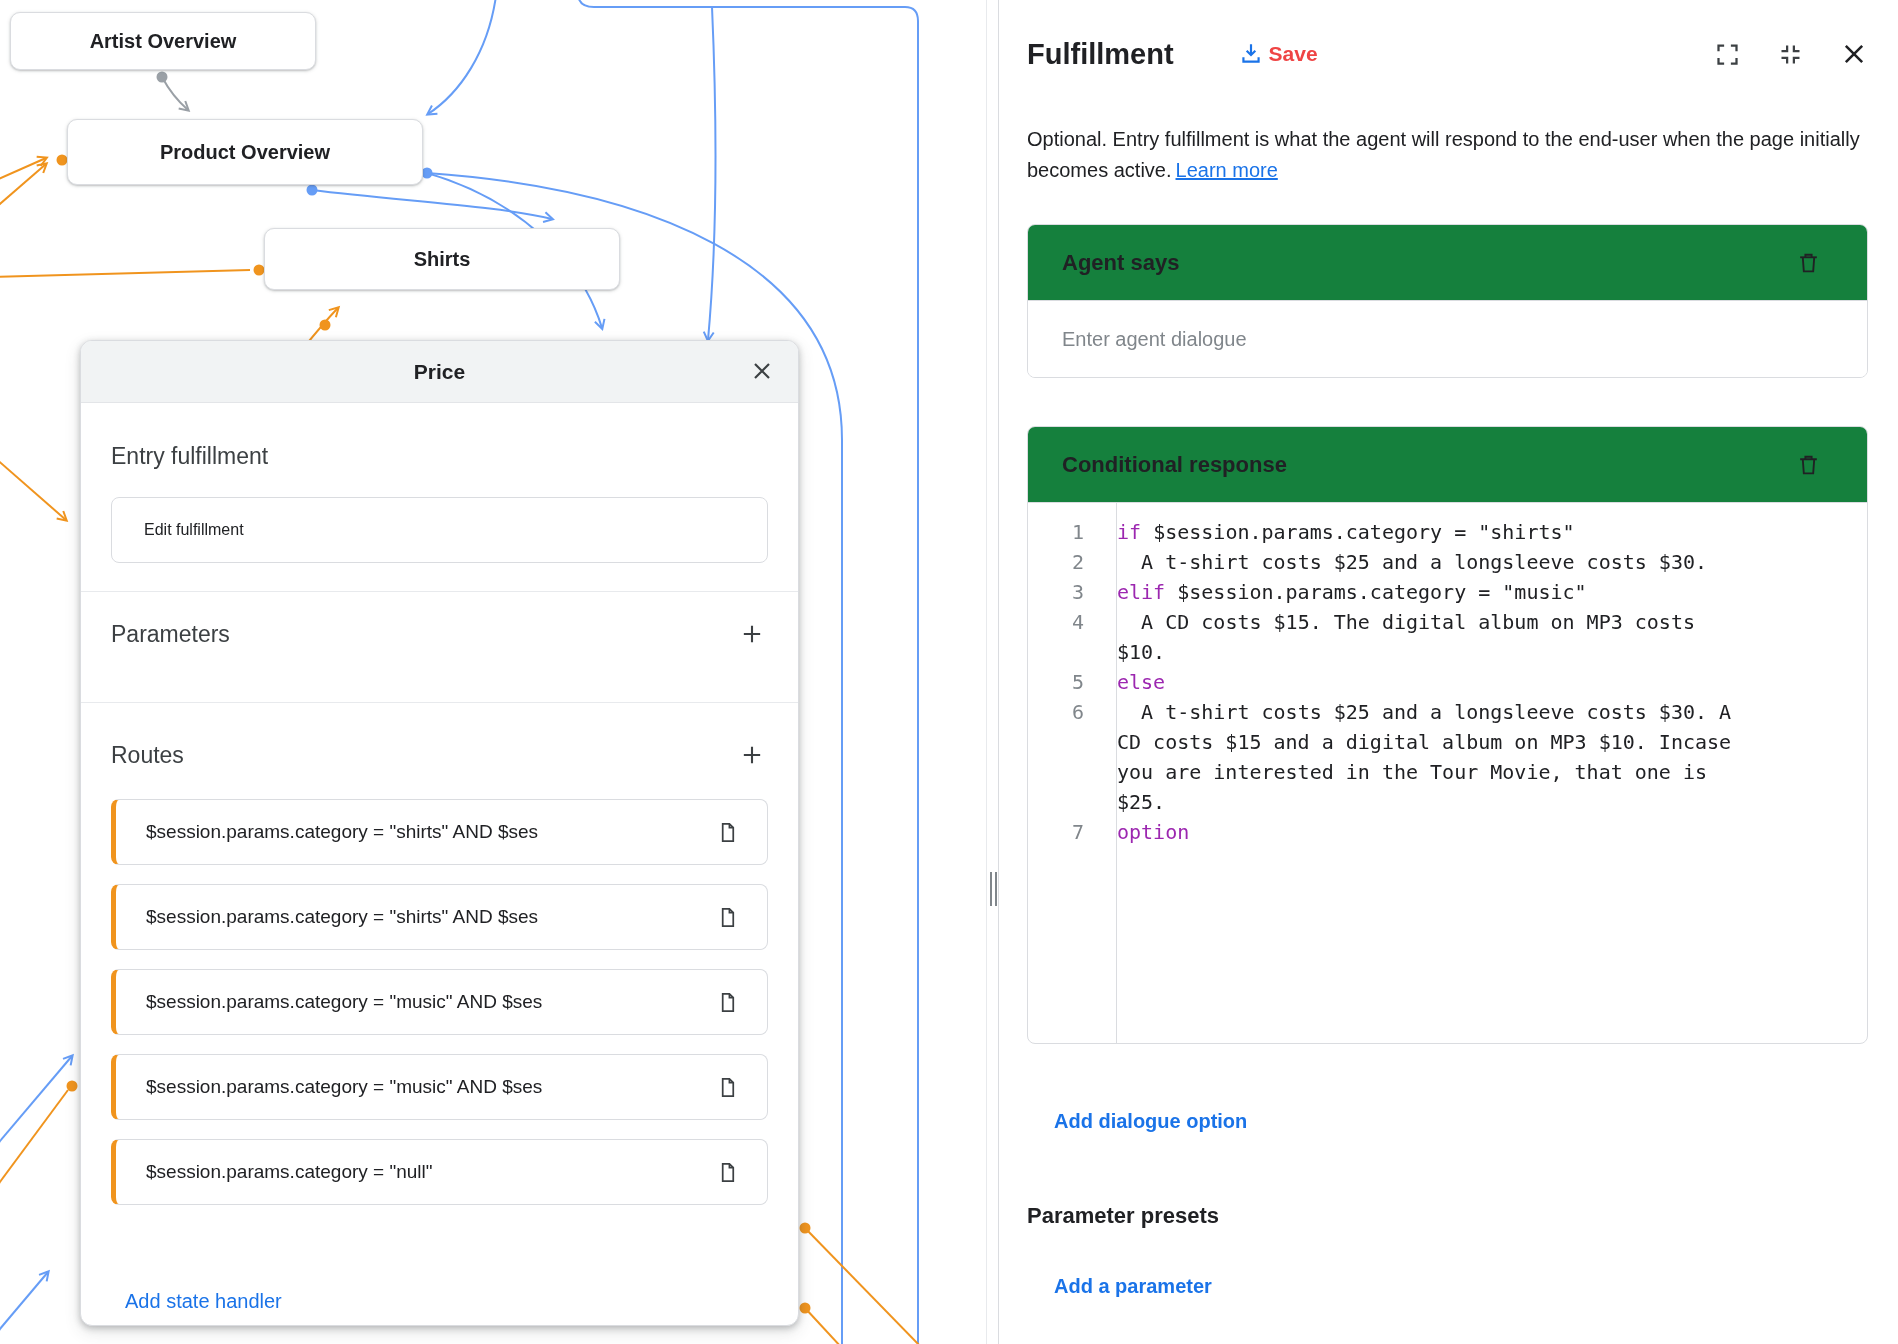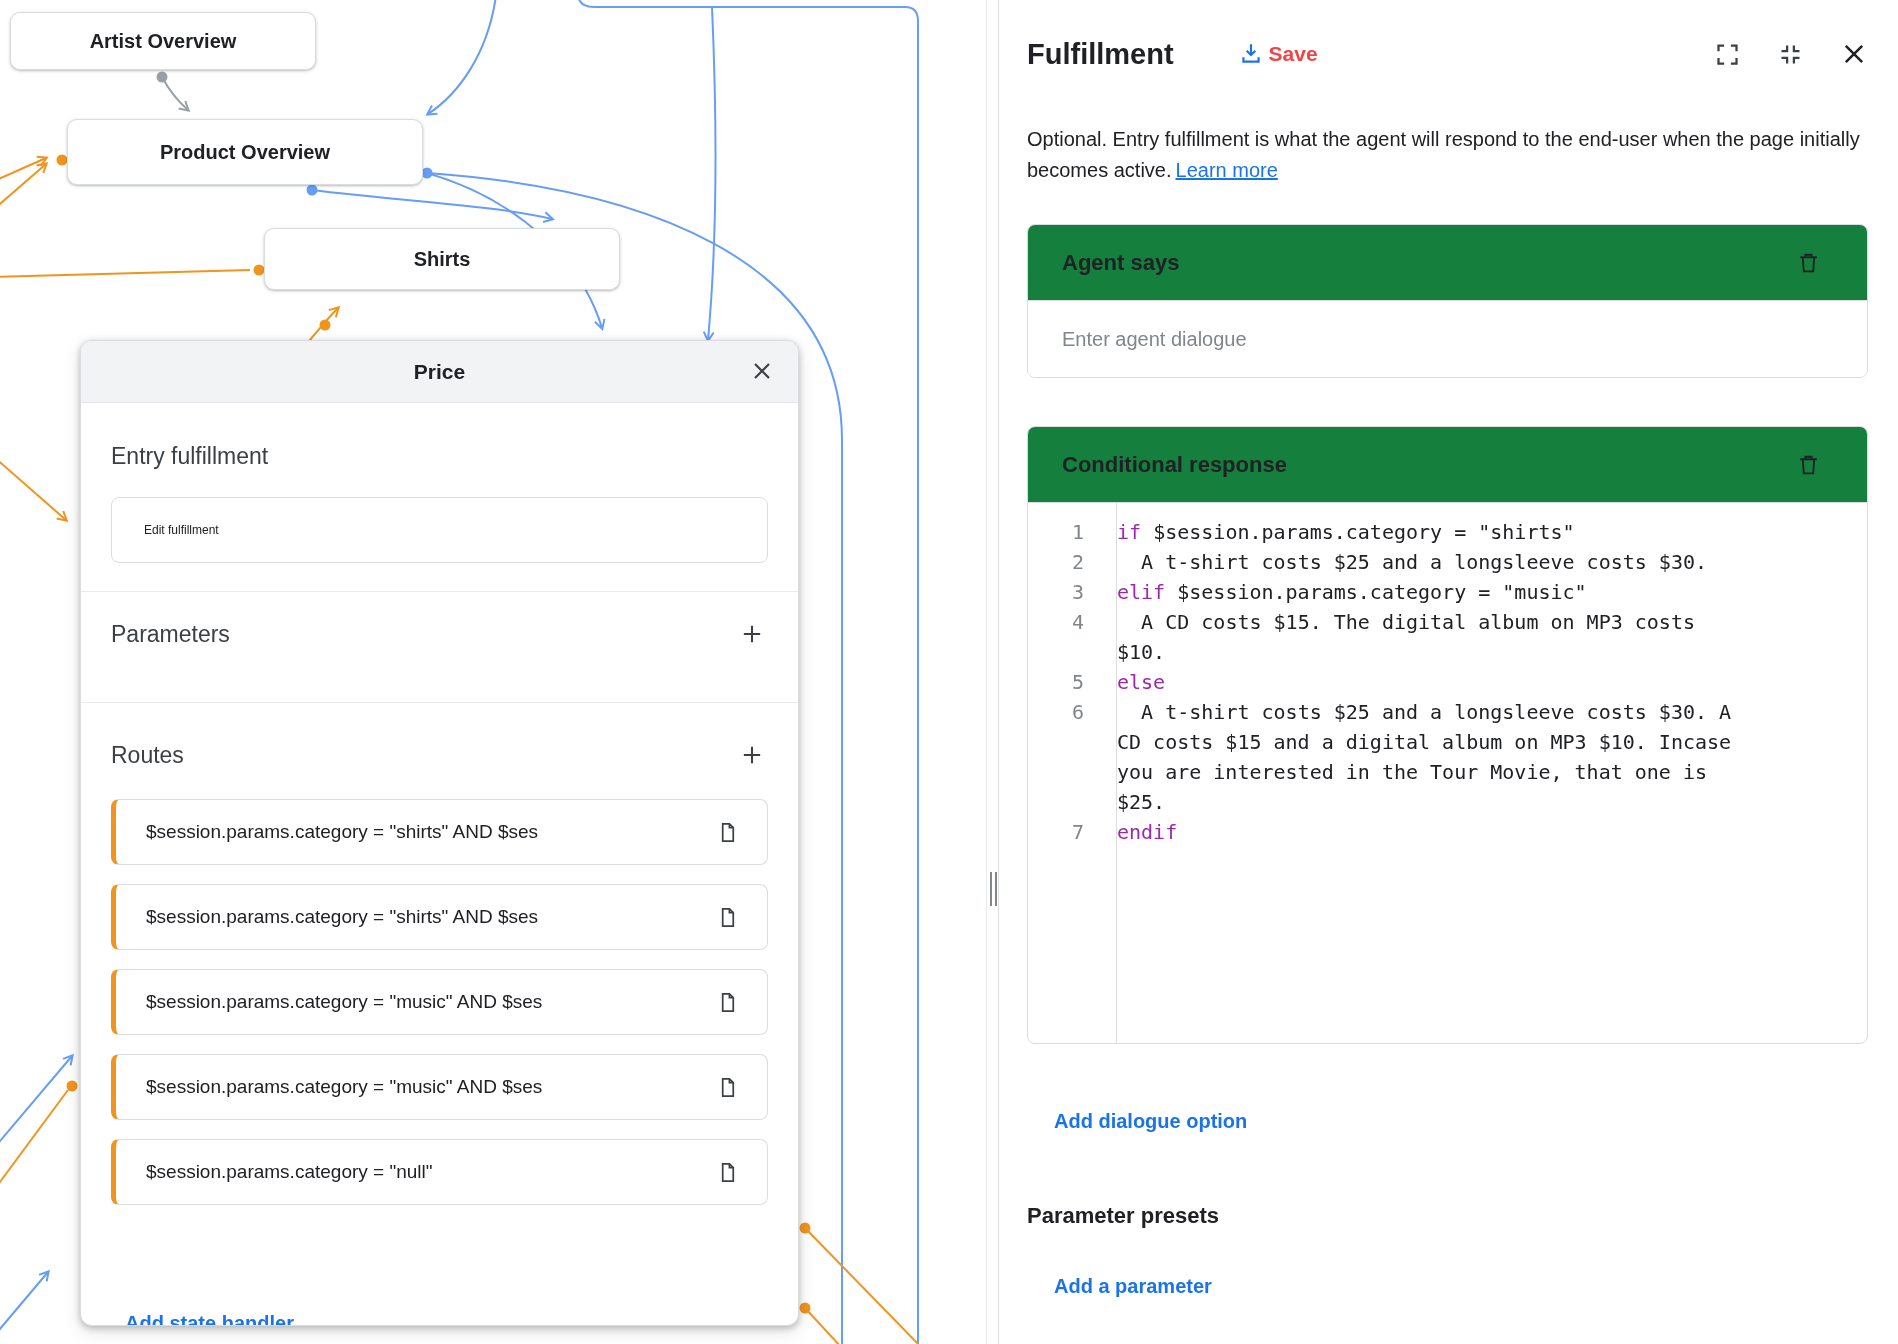--- a/index.html
+++ b/index.html
@@ -23,33 +23,33 @@
                  background:#fff; border:1px solid #dadce0; border-radius:12px;
                  box-shadow:0 2px 6px rgba(60,64,67,.3), 0 6px 16px rgba(60,64,67,.15); overflow:hidden; }
   .price-header { position:relative; height:62px; background:#f1f3f4; border-bottom:1px solid #e3e5e8;
                   display:flex; align-items:center; justify-content:center; }
   .price-title { font-size:21px; font-weight:bold; color:#202124; }
   .price-close { position:absolute; right:24px; top:18px; }
   .price-body { padding:0 30px; }
   .pp-heading { font-size:23px; color:#3c4043; }
   .pp-entry { margin-top:40px; }
   .edit-fulfillment { margin-top:27px; height:66px; border:1px solid #dadce0; border-radius:8px;
-                      display:flex; align-items:center; padding-left:32px; font-size:12px; color:#202124; cursor:pointer; }
+                      display:flex; align-items:center; padding-left:32px; font-size:16px; color:#202124; cursor:pointer; }
   .pp-divider { height:1px; background:#e8eaed; margin:28px -30px 0; }
   .pp-row { display:flex; align-items:center; justify-content:space-between; padding:28px 2px 26px 0; }
   .pp-row.routes-row { padding-top:38px; padding-bottom:22px; }
 
   .routes-list { margin-top:8px; }
   .route { height:66px; border:1px solid #dadce0; border-left:5px solid #f0941e; border-radius:8px;
            display:flex; align-items:center; padding:0 28px 0 30px; margin-bottom:19px;
            font-size:19px; color:#202124; cursor:pointer; background:#fff; }
   .route-text { flex:1; white-space:nowrap; overflow:hidden; }
   .route-icon { flex:none; margin-left:14px; display:flex; }
 
-  .add-state-handler { margin:88px 0 0 14px; font-size:20px; font-weight:bold; color:#1a73e8; cursor:pointer; display:inline-block; }
+  .add-state-handler { margin:66px 0 0 14px; font-size:20px; font-weight:normal; color:#1a73e8; cursor:pointer; display:inline-block; }
 
   
   .split { position:absolute; left:986px; top:0; width:12px; height:1344px; z-index:4;
            background:#fff; border-left:1px solid #e8eaed; cursor:col-resize; }
   .split .grip { position:absolute; top:872px; width:2px; height:34px; background:#80868b; }
   .split .grip:first-child { left:3px; }
   .split .grip:last-child { left:8px; }
 
   
   .panel { position:absolute; left:998px; top:0; width:900px; height:1344px; z-index:3;
@@ -350,21 +350,21 @@
     <span class="code"><span class="kw">else</span></span>
   </div>
 
   <div class="code-row">
     <span class="ln">6</span>
     <span class="code">  A t-shirt costs $25 and a longsleeve costs $30. A CD costs $15 and a digital album on MP3 $10. Incase you are interested in the Tour Movie, that one is $25.</span>
   </div>
 
   <div class="code-row">
     <span class="ln">7</span>
-    <span class="code"><span class="kw">endif</span></span>
+    <span class="code"><span class="kw">option</span></span>
   </div>
 </div>
       </div>
     </section>
 
     <span class="link-btn add-dialogue">Add dialogue option</span>
 
     <h2 class="presets">Parameter presets</h2>
 
     <span class="link-btn add-param">Add a parameter</span>

